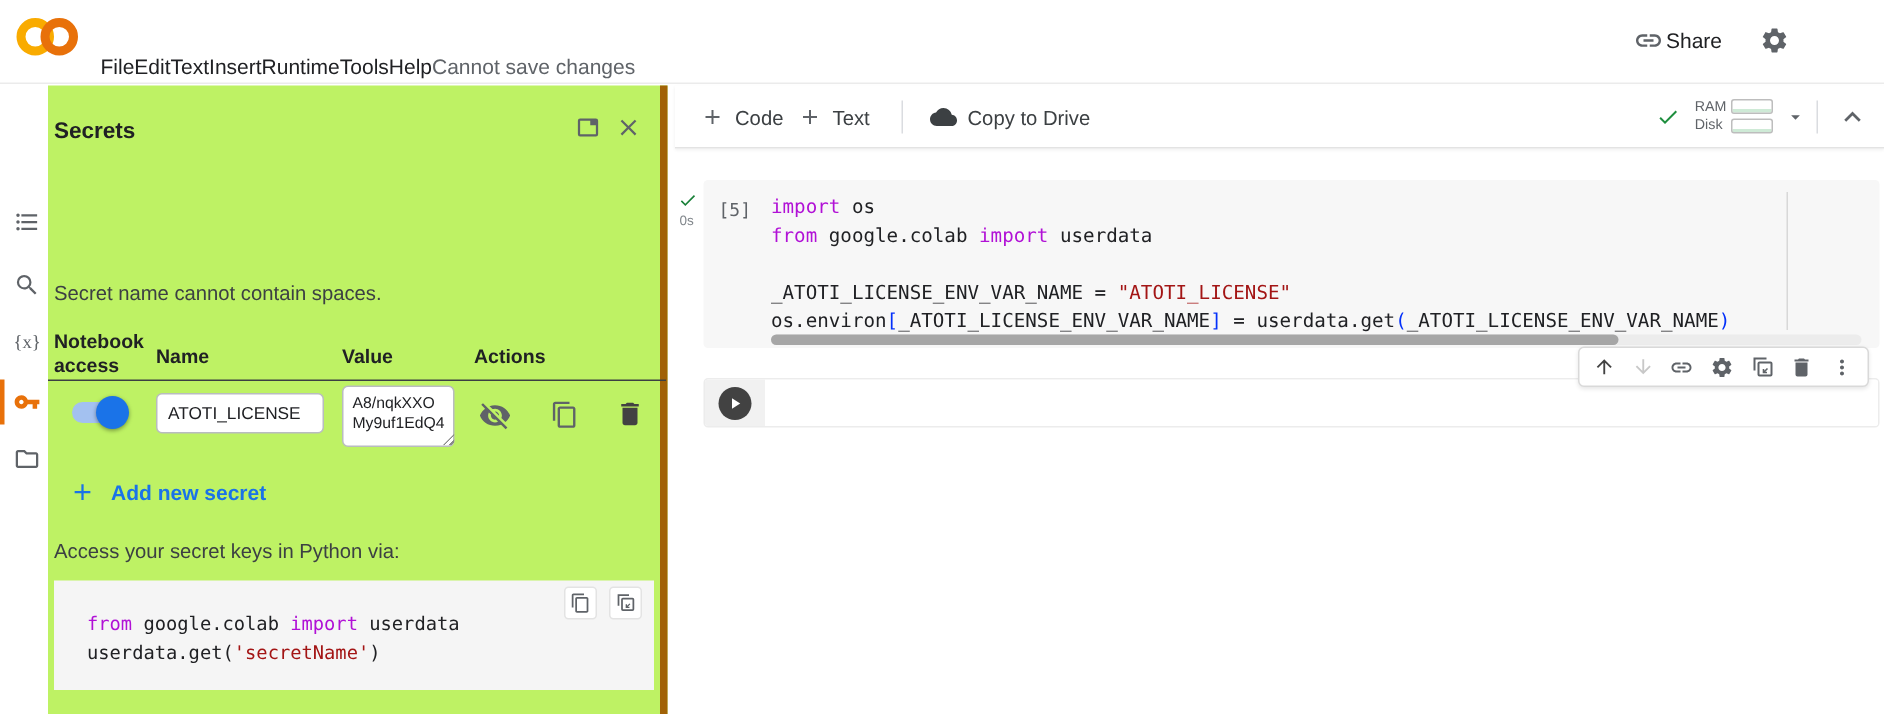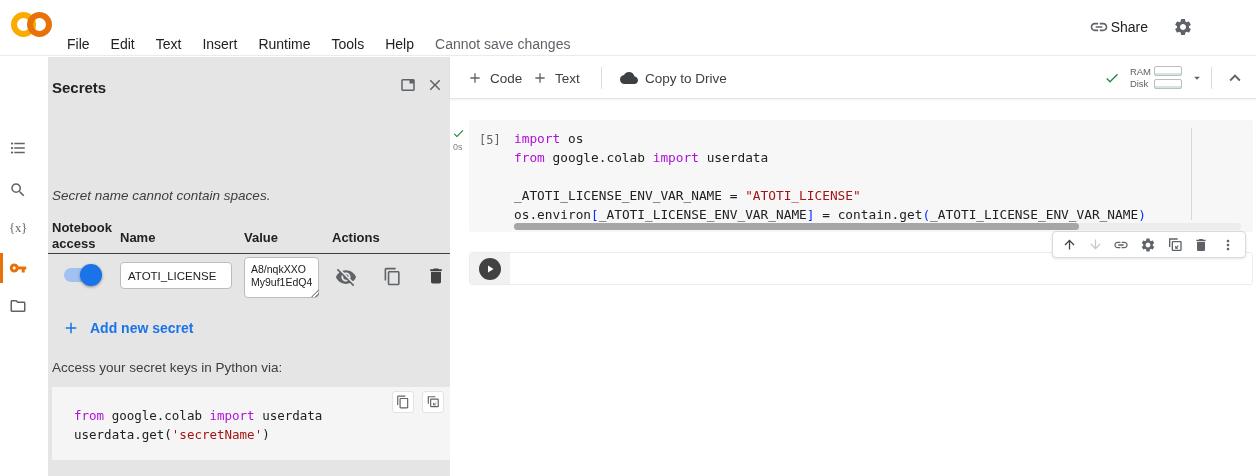--- a/index.html
+++ b/index.html
@@ -8,45 +8,45 @@
          font-family:"Liberation Sans", sans-serif; color:#202124; }
   svg { display:block; }
 
   
   .topbar { position:absolute; left:0; top:0; width:1256px; height:56px;
             background:#fff; border-bottom:1px solid #ebebeb; z-index:10; }
   .logo { position:absolute; left:11px; top:12px; width:44px; height:25px; }
   .logo .ring { position:absolute; top:0; width:25px; height:25px; border-radius:50%; }
   .logo .ring.l { left:0;  border:6px solid #f9ab00; }
   .logo .ring.r { left:16px; border:6px solid #e8710a; }
-  .menubar { position:absolute; left:67px; top:36px; display:flex; gap:21px;
+  .menubar { position:absolute; left:67px; top:36px; display:flex; 
              font-size:14px; color:#202124; }
   .menubar span { cursor:default; }
   .save-status { color:#5f6368; }
   .share { position:absolute; right:108px; top:17px; display:flex; align-items:center; gap:2px;
            color:#202124; font-size:14px; }
   .icon-btn { color:#5f6368; }
   .gear-top { position:absolute; right:63px; top:17px; }
 
   
   .rail { position:absolute; left:0; top:57px; bottom:0; width:36px; background:#fff; }
   .rail .ritem { position:absolute; left:9px; width:18px; height:18px; color:#5f6368; }
   .rail .vars { font-size:12.5px; color:#5f6368; font-family:"Liberation Serif",serif; width:auto; }
   .rail .active { color:#e8710a; }
   .rail .active-bar { position:absolute; left:0; top:196px; width:3px; height:30px; background:#e8710a; }
 
   
-  .panel { position:absolute; left:48px; top:57px; width:413px; bottom:0; background:#e5e5e5;
-           border-right:2px solid #a16207; }
+  .panel { position:absolute; left:32px; top:57px; width:413px; bottom:0; background:#bef264;
+           border-right:5px solid #a16207; }
   .panel-title { position:absolute; left:4px; top:22px; font-size:15px; font-weight:bold; }
   .panel-open { position:absolute; left:351px; top:19px; }
   .panel-close { position:absolute; left:378px; top:19px; }
   .panel-desc { position:absolute; left:4px; top:66px; width:404px; font-size:13.5px;
                 line-height:19.5px; color:#3c4043; }
-  .panel-note { position:absolute; left:4px; top:131px; font-size:13.5px; color:#3c4043;font-style:italic; }
+  .panel-note { position:absolute; left:4px; top:131px; font-size:13.5px; color:#3c4043; }
   .th { position:absolute; font-size:13px; font-weight:bold; color:#202124; }
   .th-access { left:4px; top:163px; width:64px; line-height:16px; }
   .th-name { left:72px; top:173px; }
   .th-value { left:196px; top:173px; }
   .th-actions { left:284px; top:173px; }
   .thead-rule { position:absolute; left:0; top:196px; width:412px; height:1px; background:#3c4043; }
 
   .toggle { position:absolute; left:16px; top:211px; width:36px; height:14px;
             border-radius:7px; background:#a3c1f0; cursor:pointer; }
   .toggle .knob { position:absolute; right:-2px; top:-4px; width:22px; height:22px;
@@ -360,21 +360,21 @@
   </span>
   <span class="exec-time">0s</span>
 
   <div class="cell1">
     <span class="exec-count">[5]</span>
     <div class="codearea">
         <div class="cl"><span class="tk-kw">import</span><span class="tk-pl"> os</span></div>
         <div class="cl"><span class="tk-kw">from</span><span class="tk-pl"> google.colab </span><span class="tk-kw">import</span><span class="tk-pl"> userdata</span></div>
         <div class="cl">&nbsp;</div>
         <div class="cl"><span class="tk-pl">_ATOTI_LICENSE_ENV_VAR_NAME = </span><span class="tk-str">"ATOTI_LICENSE"</span></div>
-        <div class="cl"><span class="tk-pl">os.environ</span><span class="tk-br">[</span><span class="tk-pl">_ATOTI_LICENSE_ENV_VAR_NAME</span><span class="tk-br">]</span><span class="tk-pl"> = contain.get</span><span class="tk-br">(</span><span class="tk-pl">_ATOTI_LICENSE_ENV_VAR_NAME</span><span class="tk-br">)</span></div>
+        <div class="cl"><span class="tk-pl">os.environ</span><span class="tk-br">[</span><span class="tk-pl">_ATOTI_LICENSE_ENV_VAR_NAME</span><span class="tk-br">]</span><span class="tk-pl"> = userdata.get</span><span class="tk-br">(</span><span class="tk-pl">_ATOTI_LICENSE_ENV_VAR_NAME</span><span class="tk-br">)</span></div>
       </div>
     <div class="ruler"></div>
     <div class="hscroll">
       <div class="thumb"></div>
     </div>
   </div>
 
   <div class="celltb">
     <span class="ci dark">
       <svg width="15" height="15" viewBox="0 0 24 24" fill="currentColor">

